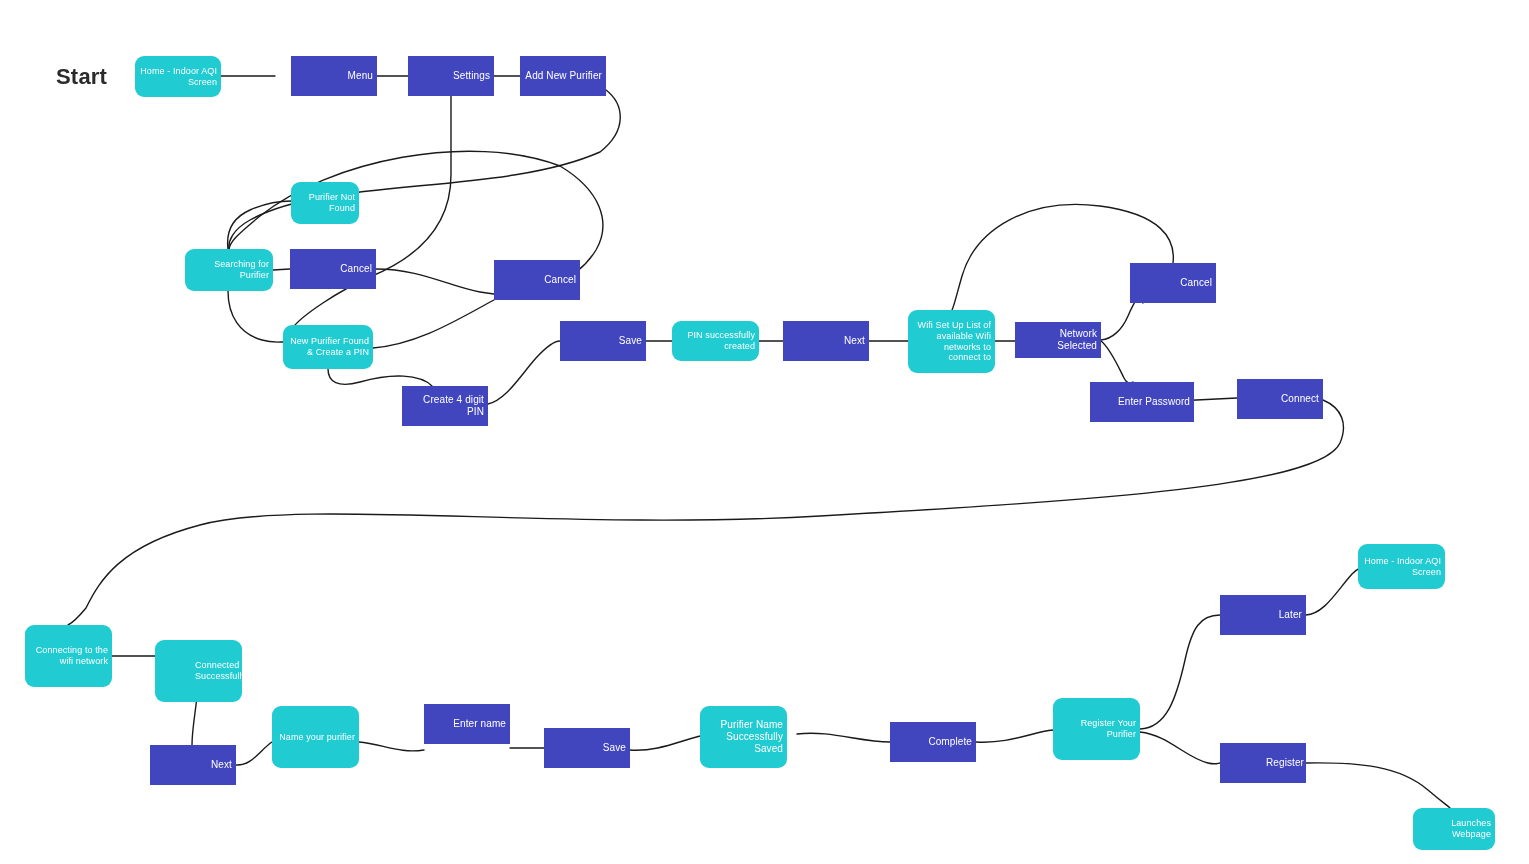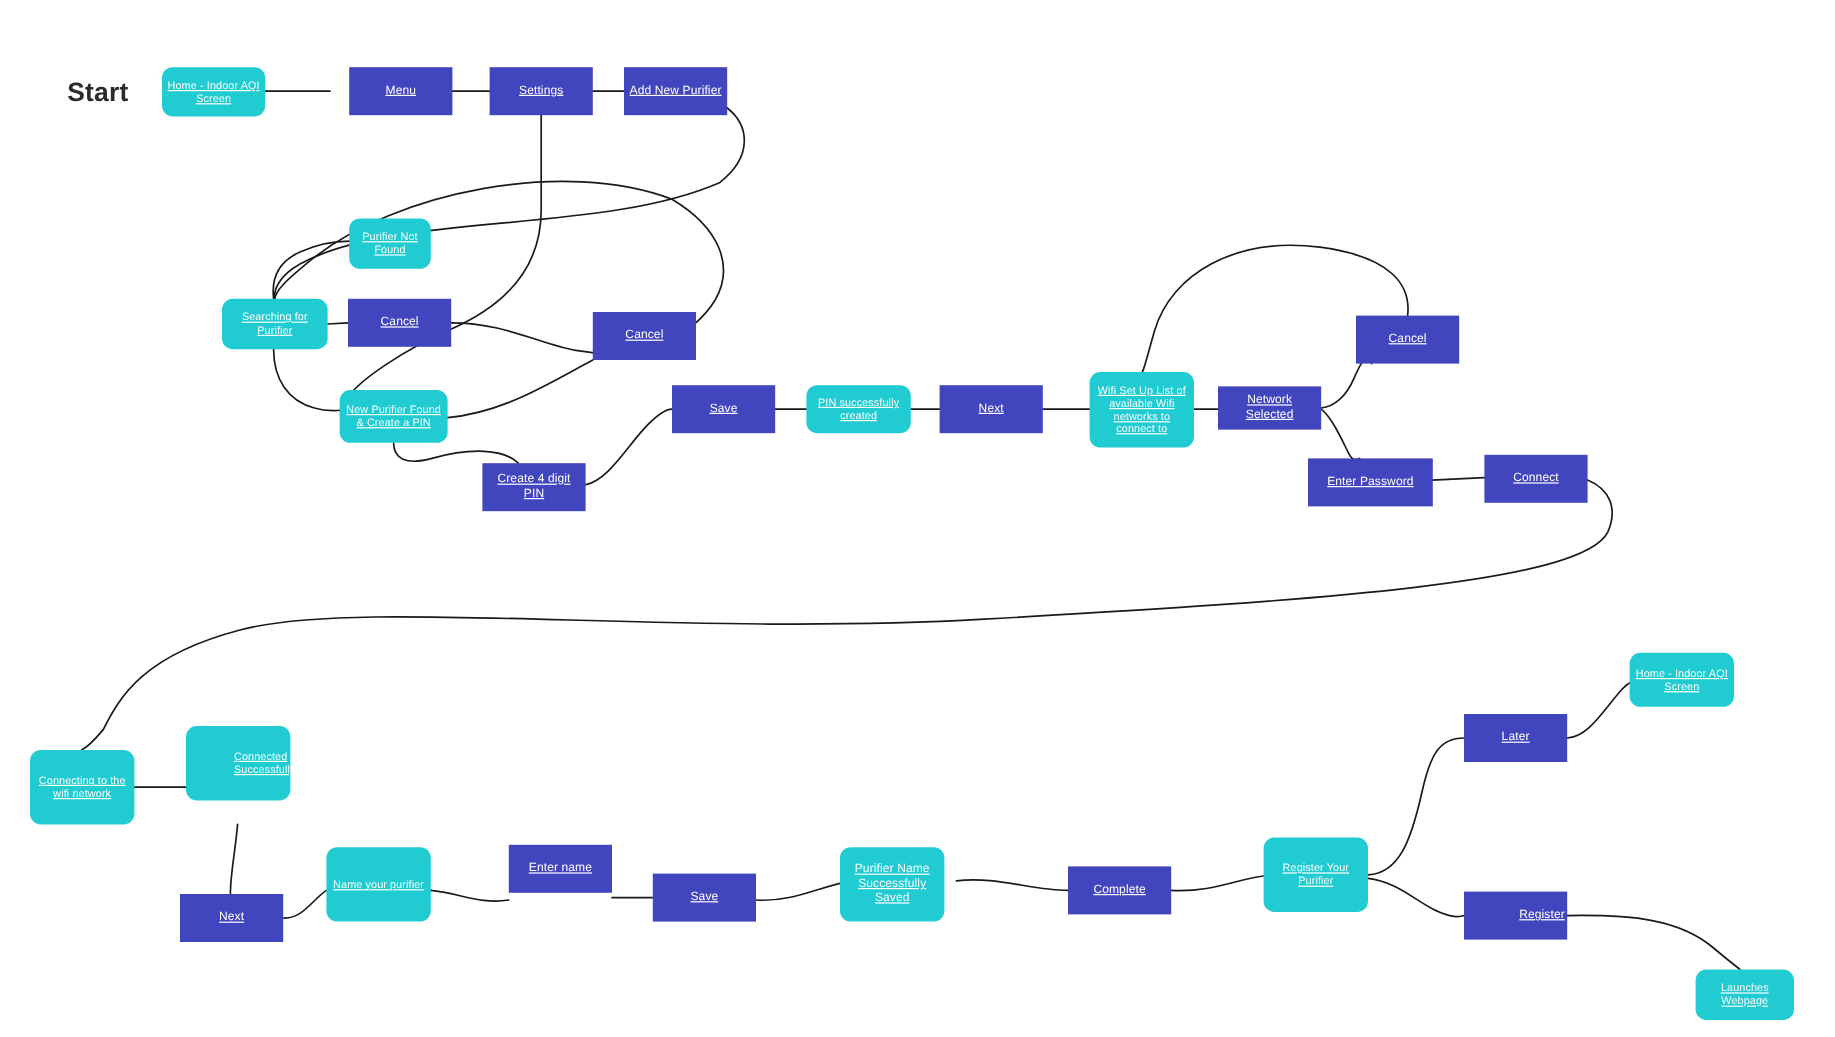--- a/index.html
+++ b/index.html
@@ -31,28 +31,27 @@
     fill: none;
     stroke: #1a1a1a;
     stroke-width: 1.4;
     stroke-linecap: round;
   }
   .node {
     position: absolute;
     display: flex;
     align-items: center;
     justify-content: center;
-    text-align: center;
+    text-align: right;
     color: #ffffff;
     line-height: 1.22;
     box-sizing: border-box;
     padding: 2px 4px;
     z-index: 2;
     letter-spacing: 0.1px;
-    text-decoration: underline;
   }
   .node.teal {
     background: #20CBD2;
     border-radius: 9px;
   }
   .node.blue {
     background: #4246BE;
     border-radius: 0px;
   }
   .node span {
@@ -162,21 +161,21 @@
       </div>
       <div class="node blue" style="left: 1090px; top: 382px; width: 104px; height: 40px; font-size: 10px;">
         <span>Enter Password</span>
       </div>
       <div class="node blue" style="left: 1237px; top: 379px; width: 86px; height: 40px; font-size: 10px;">
         <span>Connect</span>
       </div>
       <div class="node teal" style="left: 25px; top: 625px; width: 87px; height: 62px; font-size: 9px;">
         <span>Connecting to the wifi network</span>
       </div>
-      <div class="node teal" style="left: 155px; top: 605px; width: 87px; height: 62px; font-size: 9px; padding-left: 40px;">
+      <div class="node teal" style="left: 155px; top: 640px; width: 87px; height: 62px; font-size: 9px; padding-left: 40px;">
         <span>Connected Successfully</span>
       </div>
       <div class="node blue" style="left: 150px; top: 745px; width: 86px; height: 40px; font-size: 10px;">
         <span>Next</span>
       </div>
       <div class="node teal" style="left: 272px; top: 706px; width: 87px; height: 62px; font-size: 9px;">
         <span>Name your purifier</span>
       </div>
       <div class="node blue" style="left: 424px; top: 704px; width: 86px; height: 40px; font-size: 10px;">
         <span>Enter name</span>

